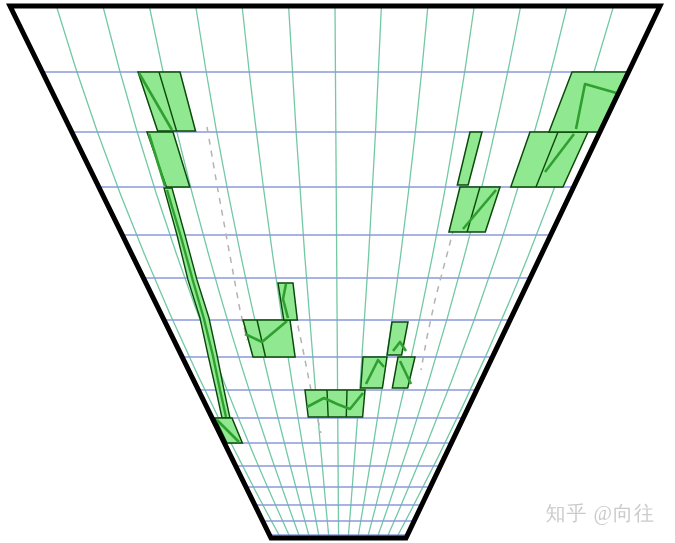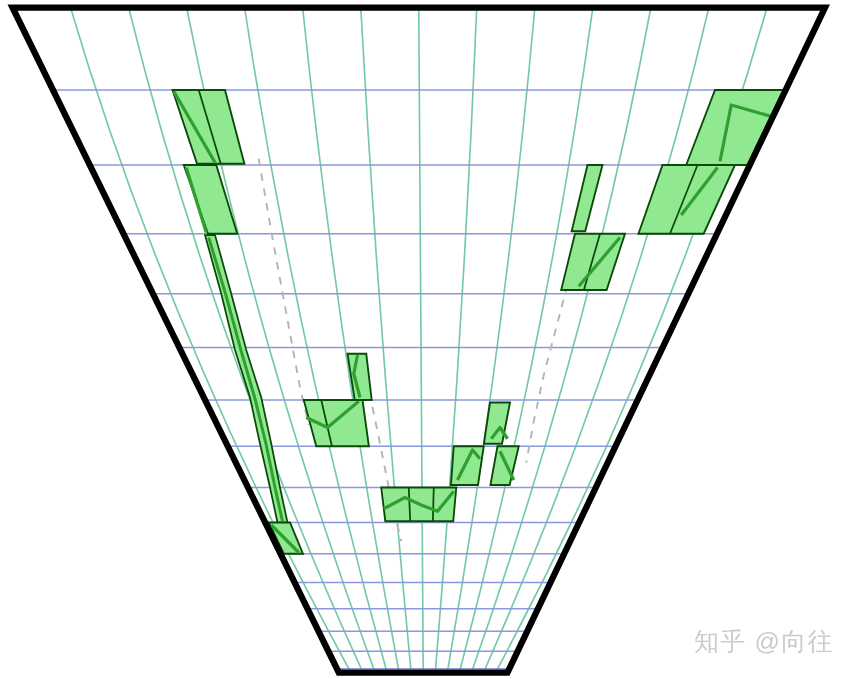--- a/index.html
+++ b/index.html
@@ -1,20 +1,20 @@
 <!DOCTYPE html>
 <html><head>
 <meta charset="utf-8">
 <style>
   html,body{margin:0;padding:0;background:#ffffff;}
   .stage{position:relative;width:675px;height:543px;background:#ffffff;overflow:hidden;
          font-family:"Liberation Sans",sans-serif;}
   .stage svg{position:absolute;left:0;top:0;}
-  .watermark{position:absolute;right:8px;bottom:16px;font-size:20px;letter-spacing:1px;
-             color:#cbcbcb;user-select:none;}
+  .watermark{position:absolute;right:20px;bottom:16px;font-size:20px;letter-spacing:1px;
+             color:#cbcbcb;user-select:none;font-family:Liberation Serif, serif;}
 </style>
 </head>
 <body>
 
 <div class="stage">
   <svg id="chart-svg" width="675" height="543" viewBox="0 0 675 543">
       <defs>
         <clipPath id="funnelClip">
           <polygon points="10,6 660,6 406,538 271,538"></polygon>
         </clipPath>

